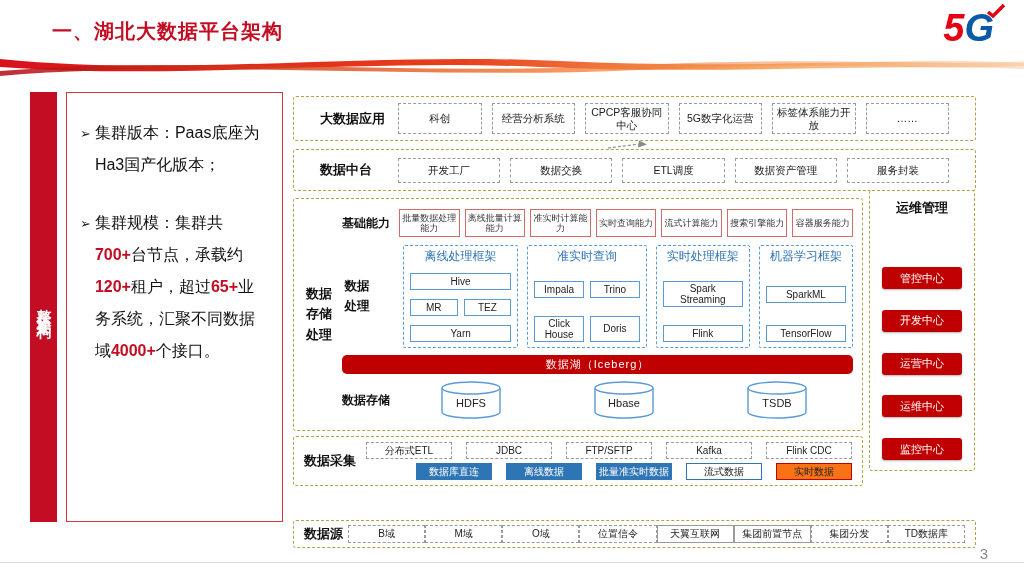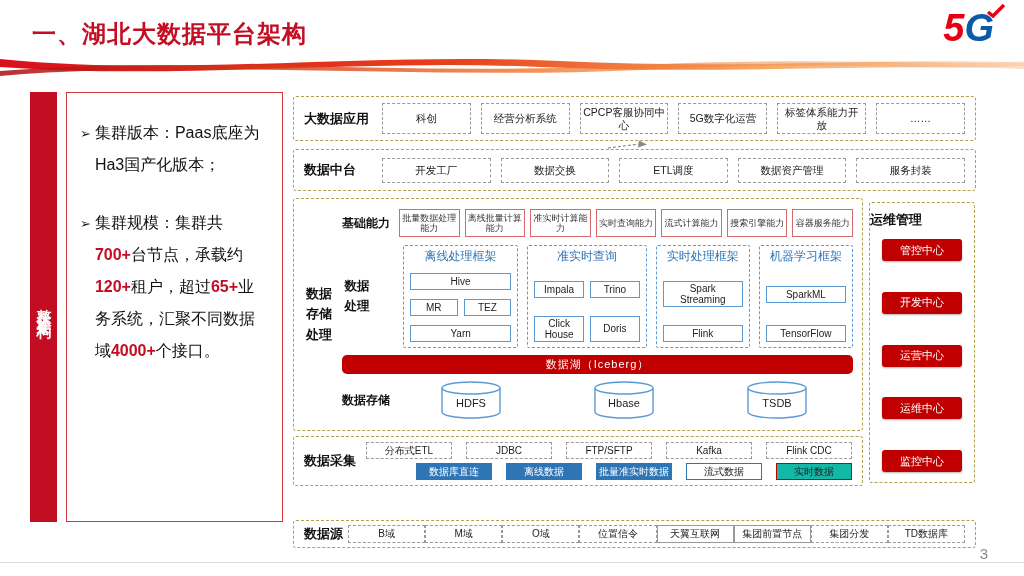--- a/index.html
+++ b/index.html
@@ -1,39 +1,39 @@
 <!DOCTYPE html>
 <html><head>
 <meta charset="utf-8">
 <style>
   * { margin:0; padding:0; box-sizing:border-box; }
   html,body { width:1024px; height:576px; overflow:hidden; }
   body { font-family:"Liberation Sans","DejaVu Sans",sans-serif; background:#fff; }
   .slide { position:relative; width:1024px; height:576px; background:#fff; overflow:hidden; }
 
   
-  .title { position:absolute; left:32px; top:18px; font-size:24px; font-weight:bold; color:#c30d23; letter-spacing:1px; }
+  .title { position:absolute; left:52px; top:18px; font-size:20px; font-weight:bold; color:#c30d23; letter-spacing:1px; }
   .ribbon { position:absolute; left:0; top:52px; width:1024px; height:28px; }
   .logo { position:absolute; right:30px; top:8px; font-size:38px; font-weight:bold; font-style:italic; line-height:1.1; }
   .logo .five { color:#e60012; }
   .logo .g { color:#0b5aa5; }
   .logo .tick { position:absolute; top:-4px; right:-12px; width:20px; height:14px; }
 
   
   .vbar { position:absolute; left:30px; top:92px; width:27px; height:430px; background:#c30d23; display:flex; align-items:center; justify-content:center; }
   .vbar span { writing-mode:vertical-rl; text-orientation:upright; color:#fff; font-weight:bold; font-size:15px; letter-spacing:5px; }
   .panel { position:absolute; left:66px; top:92px; width:217px; height:430px; border:1.5px solid #cf3a3a; background:#fff; padding:24px 13px 10px 13px; }
   .bullet { display:flex; font-size:16px; line-height:2.0; color:#111; }
   .bullet .mk { flex:none; margin-right:4px; font-size:13px; padding-top:4px; color:#222; }
   .bullet + .bullet { margin-top:26px; }
   .hl { color:#c30d23; font-weight:bold; }
 
   
   .dashedbox { position:absolute; border:1.6px dashed #b3a04c; border-radius:3px; background:#fff; }
-  .hlayer { display:flex; align-items:center; padding:0 10px; gap:10px; }
+  .hlayer { display:flex; align-items:center; padding:0 26px; gap:10px; }
   .llabel { flex:none; font-weight:bold; font-size:13px; color:#111; }
   .chip { border:1px dashed #9a9a9a; background:#fff; font-size:10.5px; color:#222; display:flex; align-items:center; justify-content:center; text-align:center; line-height:1.2; padding:1px 2px; }
 
   .layer-app { left:293px; top:96px; width:683px; height:45px; }
   .layer-app .llabel { width:68px; }
   .layer-app .chip { flex:1; height:31px; }
   .layer-mid { left:293px; top:149px; width:683px; height:42px; }
   .layer-mid .llabel { width:68px; }
   .layer-mid .chip { flex:1; height:25px; }
   .flow-arrow { position:absolute; left:606px; top:139px; width:44px; height:12px; }
@@ -54,36 +54,36 @@
   .fw-row { display:flex; gap:6px; }
   .fw-box { flex:1; border:1px solid #5b9bd5; font-size:10px; color:#222; display:flex; align-items:center; justify-content:center; text-align:center; line-height:1.1; min-height:17px; padding:1px 2px; background:#fff; }
   .fw-box.tall { min-height:26px; }
   .lake { flex:none; height:19px; margin-top:7px; background:#c00000; color:#fff; font-size:11px; display:flex; align-items:center; justify-content:center; letter-spacing:1px; border-radius:5px; }
   .row-store { flex:none; display:flex; align-items:center; margin-top:5px; height:42px; }
   .cyls { flex:1; display:flex; justify-content:space-around; align-items:center; }
   .cyl { width:64px; height:40px; }
   .cyl text { font-size:11px; fill:#222; font-family:inherit; }
 
   
-  .ops { left:869px; top:202px; width:106px; height:281px; display:flex; flex-direction:column; align-items:flex-start; padding:8px 0 10px; }
+  .ops { left:869px; top:190px; width:106px; height:281px; display:flex; flex-direction:column; align-items:center; padding:8px 0 10px;gap:40px; }
   .ops-title { font-weight:bold; font-size:13px; color:#111; }
   .ops-btns { flex:1; width:100%; display:flex; flex-direction:column; align-items:center; justify-content:space-between; padding-top:10px; }
   .ops-btn { width:80px; height:22px; background:#c00000; color:#fff; font-size:11px; display:flex; align-items:center; justify-content:center; border-radius:3px; box-shadow:0 1px 2px rgba(0,0,0,.3); }
 
   
   .collect { left:293px; top:436px; width:570px; height:50px; display:flex; align-items:center; padding:0 10px; gap:8px; }
   .collect .llabel { width:54px; }
   .collect-rows { flex:1; display:flex; flex-direction:column; gap:4px; }
   .crow { display:flex; gap:14px; }
   .crow1 .chip { flex:1; height:17px; font-size:10px; }
   .crow2 { padding-left:50px; }
   .citem { flex:1; height:17px; font-size:10px; display:flex; align-items:center; justify-content:center; text-align:center; line-height:1.1; padding:0 2px; }
   .fill-blue { background:#2e75b6; border:1px solid #2e75b6; color:#fff; }
   .out-blue { background:#fff; border:1px solid #2e75b6; color:#222; }
-  .out-red { background:#14b8a6; border:1px solid #c00000; color:#222; }
+  .out-red { background:#f97316; border:1px solid #c00000; color:#222; }
   .source { left:293px; top:520px; width:683px; height:28px; display:flex; align-items:center; padding:0 10px; }
   .source .llabel { width:44px; }
   .schip { flex:1; height:18px; font-size:10px; border:1px dashed #9a9a9a; background:#fff; color:#222; display:flex; align-items:center; justify-content:center; }
   .schip.fill-blue { border-style:solid; }
 
   .pagenum { position:absolute; right:36px; bottom:14px; color:#8a8a8a; font-size:15px; }
   .bottomline { position:absolute; left:0; right:0; bottom:13px; height:1.5px; background:#dcdcdc; }
 </style>
 </head>
 <body>

